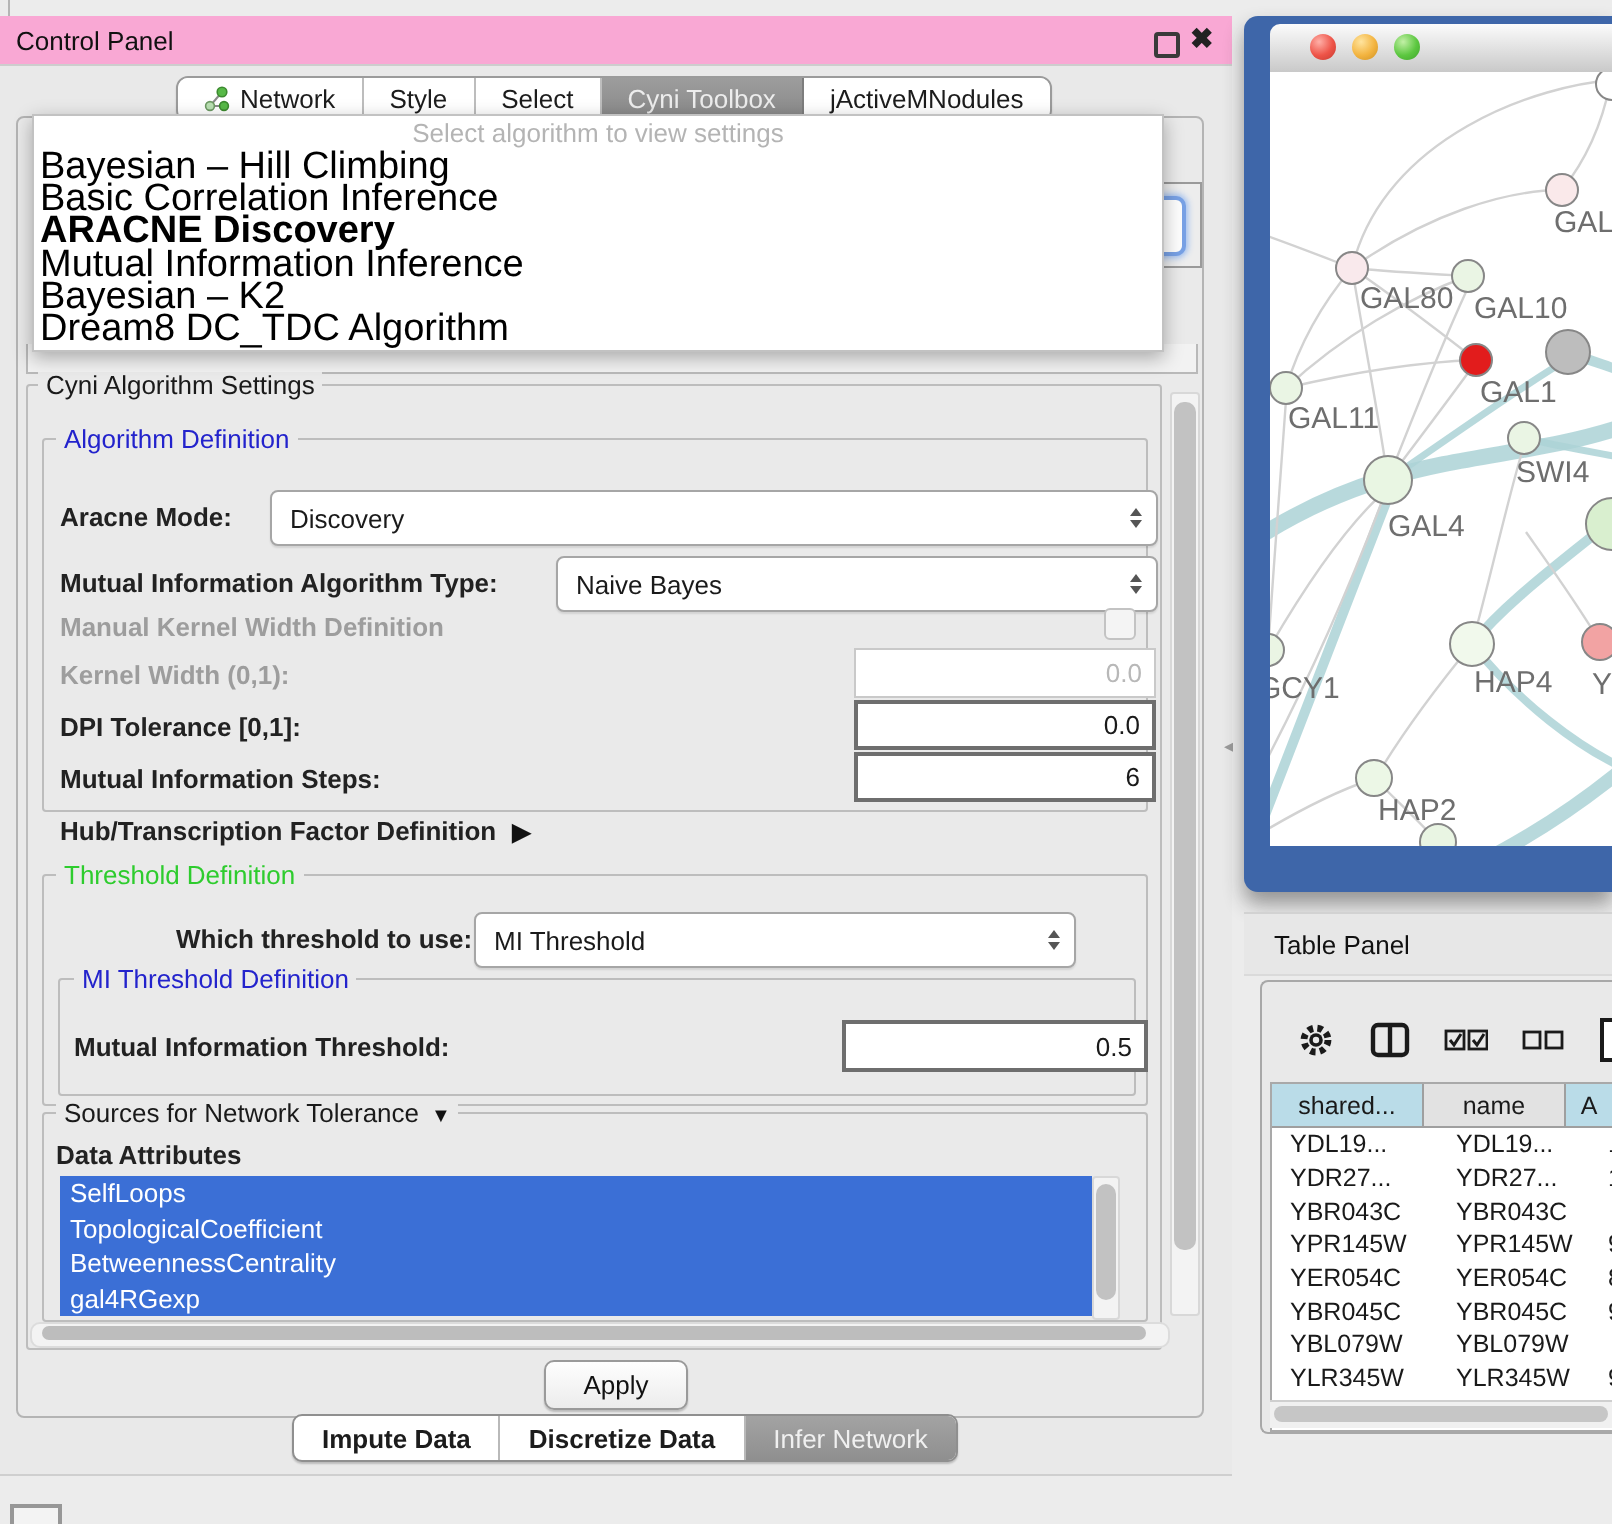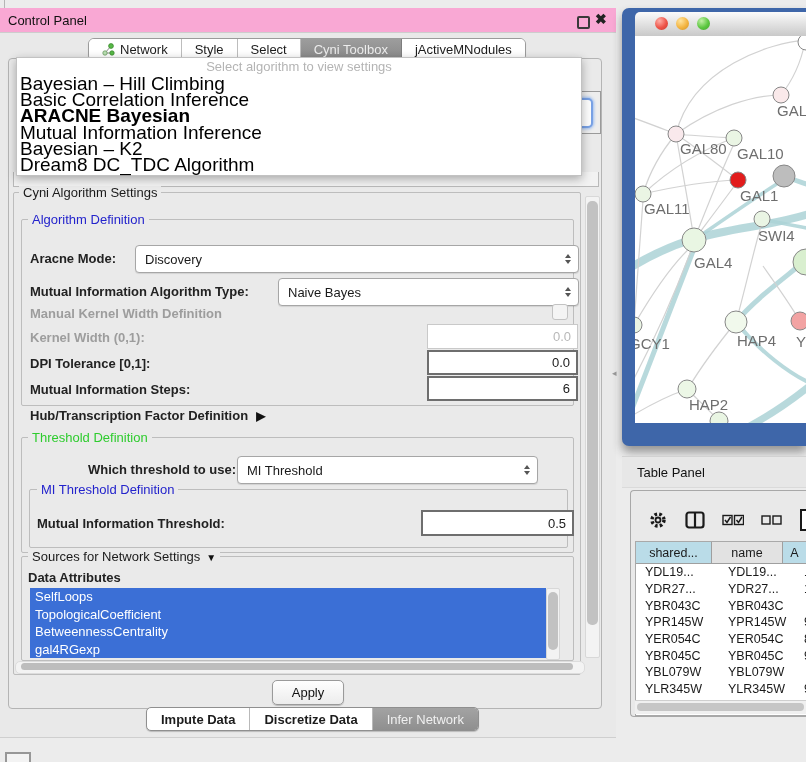--- a/index.html
+++ b/index.html
@@ -158,21 +158,21 @@
   <div class="abs ghost-strip"></div>
 
   <div class="abs combo-fragment">
     <div class="focus"></div>
   </div>
 
   <div class="abs popup">
     <div class="hint">Select algorithm to view settings</div>
     <div class="pitem">Bayesian – Hill Climbing</div>
     <div class="pitem">Basic Correlation Inference</div>
-    <div class="pitem sel">ARACNE Bayesian</div>
+    <div class="pitem sel">ARACNE Discovery</div>
     <div class="pitem">Mutual Information Inference</div>
     <div class="pitem">Bayesian – K2</div>
     <div class="pitem">Dream8 DC_TDC Algorithm</div>
   </div>
 
   <div class="abs gbox" style="left:13px;top:192px;width:566px;height:481px;"></div>
   <span class="abs legend" style="left:19px;top:186px;">Cyni Algorithm Settings</span>
 
   <div class="abs gbox" style="left:21px;top:219px;width:551px;height:185px;"></div>
   <span class="abs legend blue" style="left:28px;top:213px;">Algorithm Definition</span>
@@ -232,21 +232,21 @@
   <div class="abs gbox" style="left:29px;top:489px;width:537px;height:57px;"></div>
   <span class="abs legend blue" style="left:37px;top:483px;">MI Threshold Definition</span>
 
   <span class="abs flabel" style="left:37px;top:516px;">Mutual Information Threshold:</span>
   <div class="abs tfield" style="left:421px;top:510px;width:143px;height:22px;">
     <span>0.5</span>
   </div>
 
   <div class="abs gbox" style="left:21px;top:556px;width:551px;height:103px;"></div>
   <span class="abs legend" style="left:28px;top:550px;">
-    <span>Sources for Network Settings</span><span class="arrow-down-inline">▼</span>
+    <span>Sources for Network Tolerance</span><span class="arrow-down-inline">▼</span>
   </span>
   <span class="abs flabel" style="left:28px;top:570px;">Data Attributes</span>
 
   <div class="abs attr-list" style="left:30px;top:588px;width:516px;height:70px;">
     <div class="attr-item">SelfLoops</div>
     <div class="attr-item">TopologicalCoefficient</div>
     <div class="attr-item">BetweennessCentrality</div>
     <div class="attr-item">gal4RGexp</div>
   </div>
   <div class="abs vscroll" style="left:546px;top:588px;width:12px;height:70px;">

